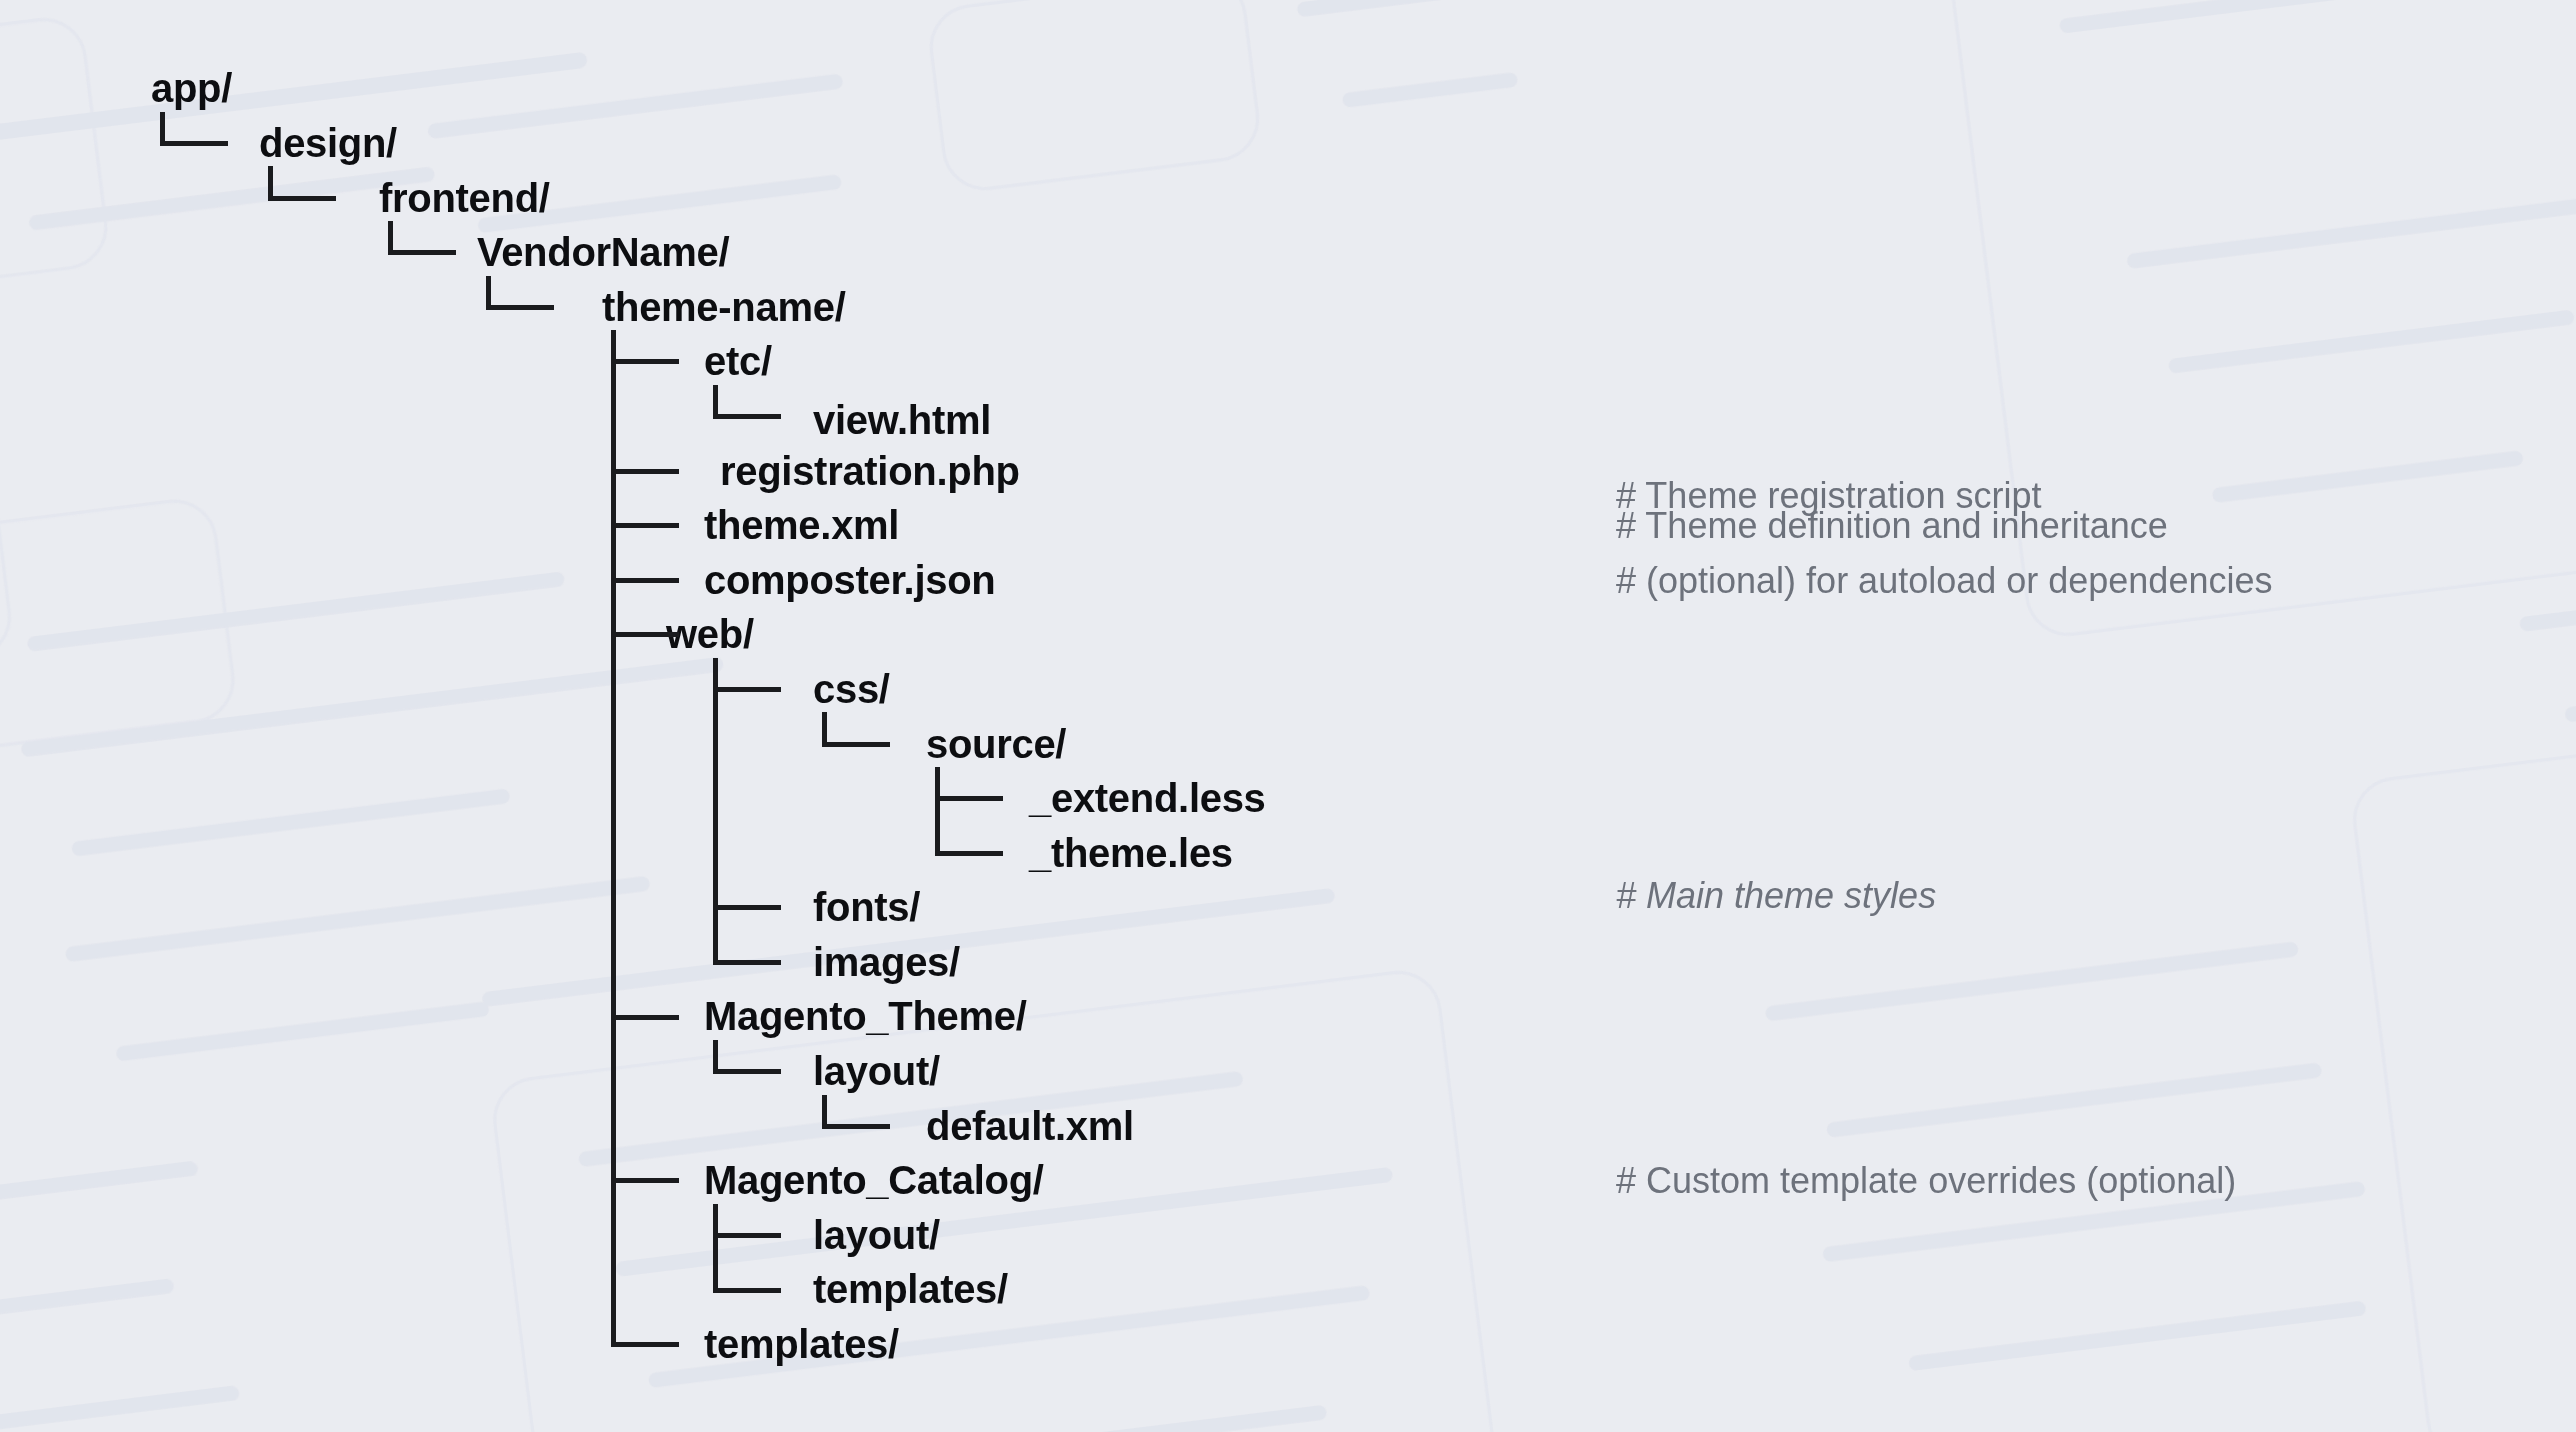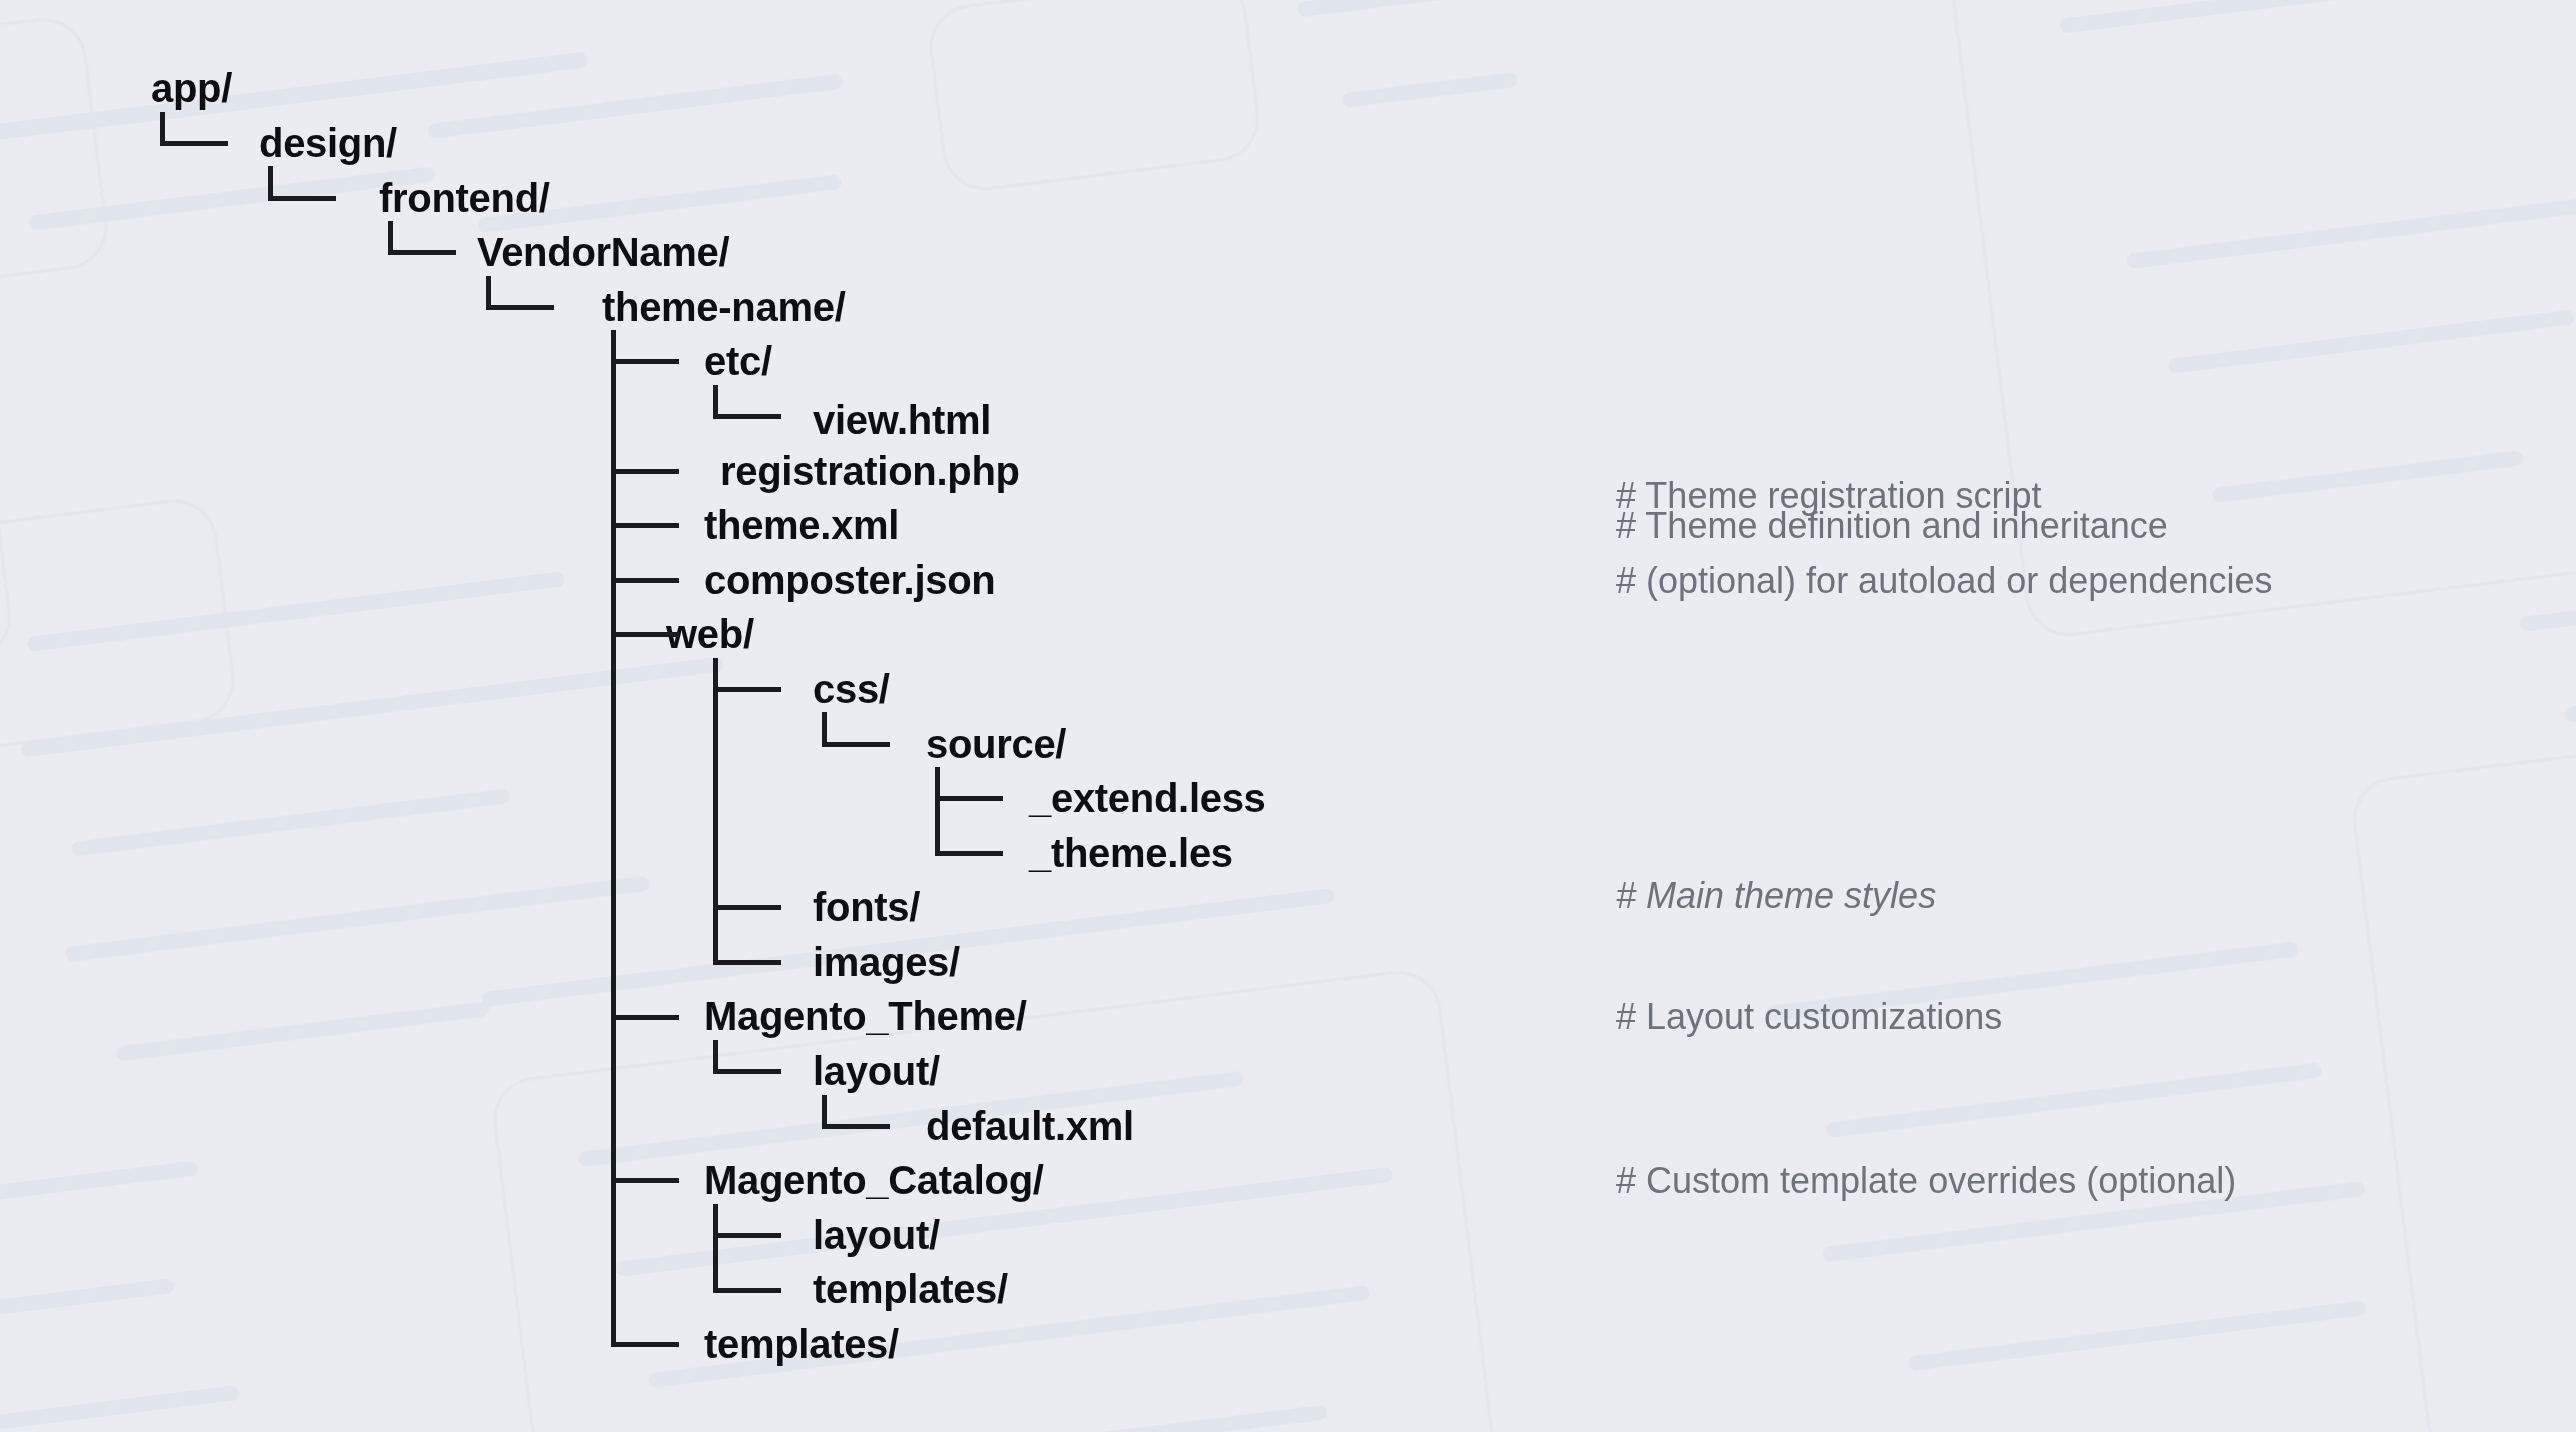--- a/index.html
+++ b/index.html
@@ -115,21 +115,20 @@
       <div class="tree-comment" style="left: 1616px; top: 553px;"># (optional) for autoload or dependencies</div>
       <div class="tree-item" style="left: 666px; top: 607px;">web/</div>
       <div class="tree-item" style="left: 813px; top: 662px;">css/</div>
       <div class="tree-item" style="left: 926px; top: 717px;">source/</div>
       <div class="tree-item" style="left: 1029px; top: 771px;">_extend.less</div>
       <div class="tree-item" style="left: 1029px; top: 826px;">_theme.les</div>
       <div class="tree-comment" style="left: 1616px; top: 868px; font-style: italic;"># Main theme styles</div>
       <div class="tree-item" style="left: 813px; top: 880px;">fonts/</div>
       <div class="tree-item" style="left: 813px; top: 935px;">images/</div>
       <div class="tree-item" style="left: 704px; top: 989px;">Magento_Theme/</div>
-      <div class="tree-comment" style="left: 1616px; top: 989px;"># Layout customizations</div>
       <div class="tree-item" style="left: 813px; top: 1044px;">layout/</div>
       <div class="tree-item" style="left: 926px; top: 1099px;">default.xml</div>
       <div class="tree-item" style="left: 704px; top: 1153px;">Magento_Catalog/</div>
       <div class="tree-comment" style="left: 1616px; top: 1153px;"># Custom template overrides (optional)</div>
       <div class="tree-item" style="left: 813px; top: 1208px;">layout/</div>
       <div class="tree-item" style="left: 813px; top: 1262px;">templates/</div>
       <div class="tree-item" style="left: 704px; top: 1317px;">templates/</div>
       <div class="conn-v" style="left: 160px; top: 112px; height: 34px;"></div>
       <div class="conn-h" style="left: 160px; top: 141px; width: 68px;"></div>
       <div class="conn-v" style="left: 268px; top: 166px; height: 34px;"></div>

